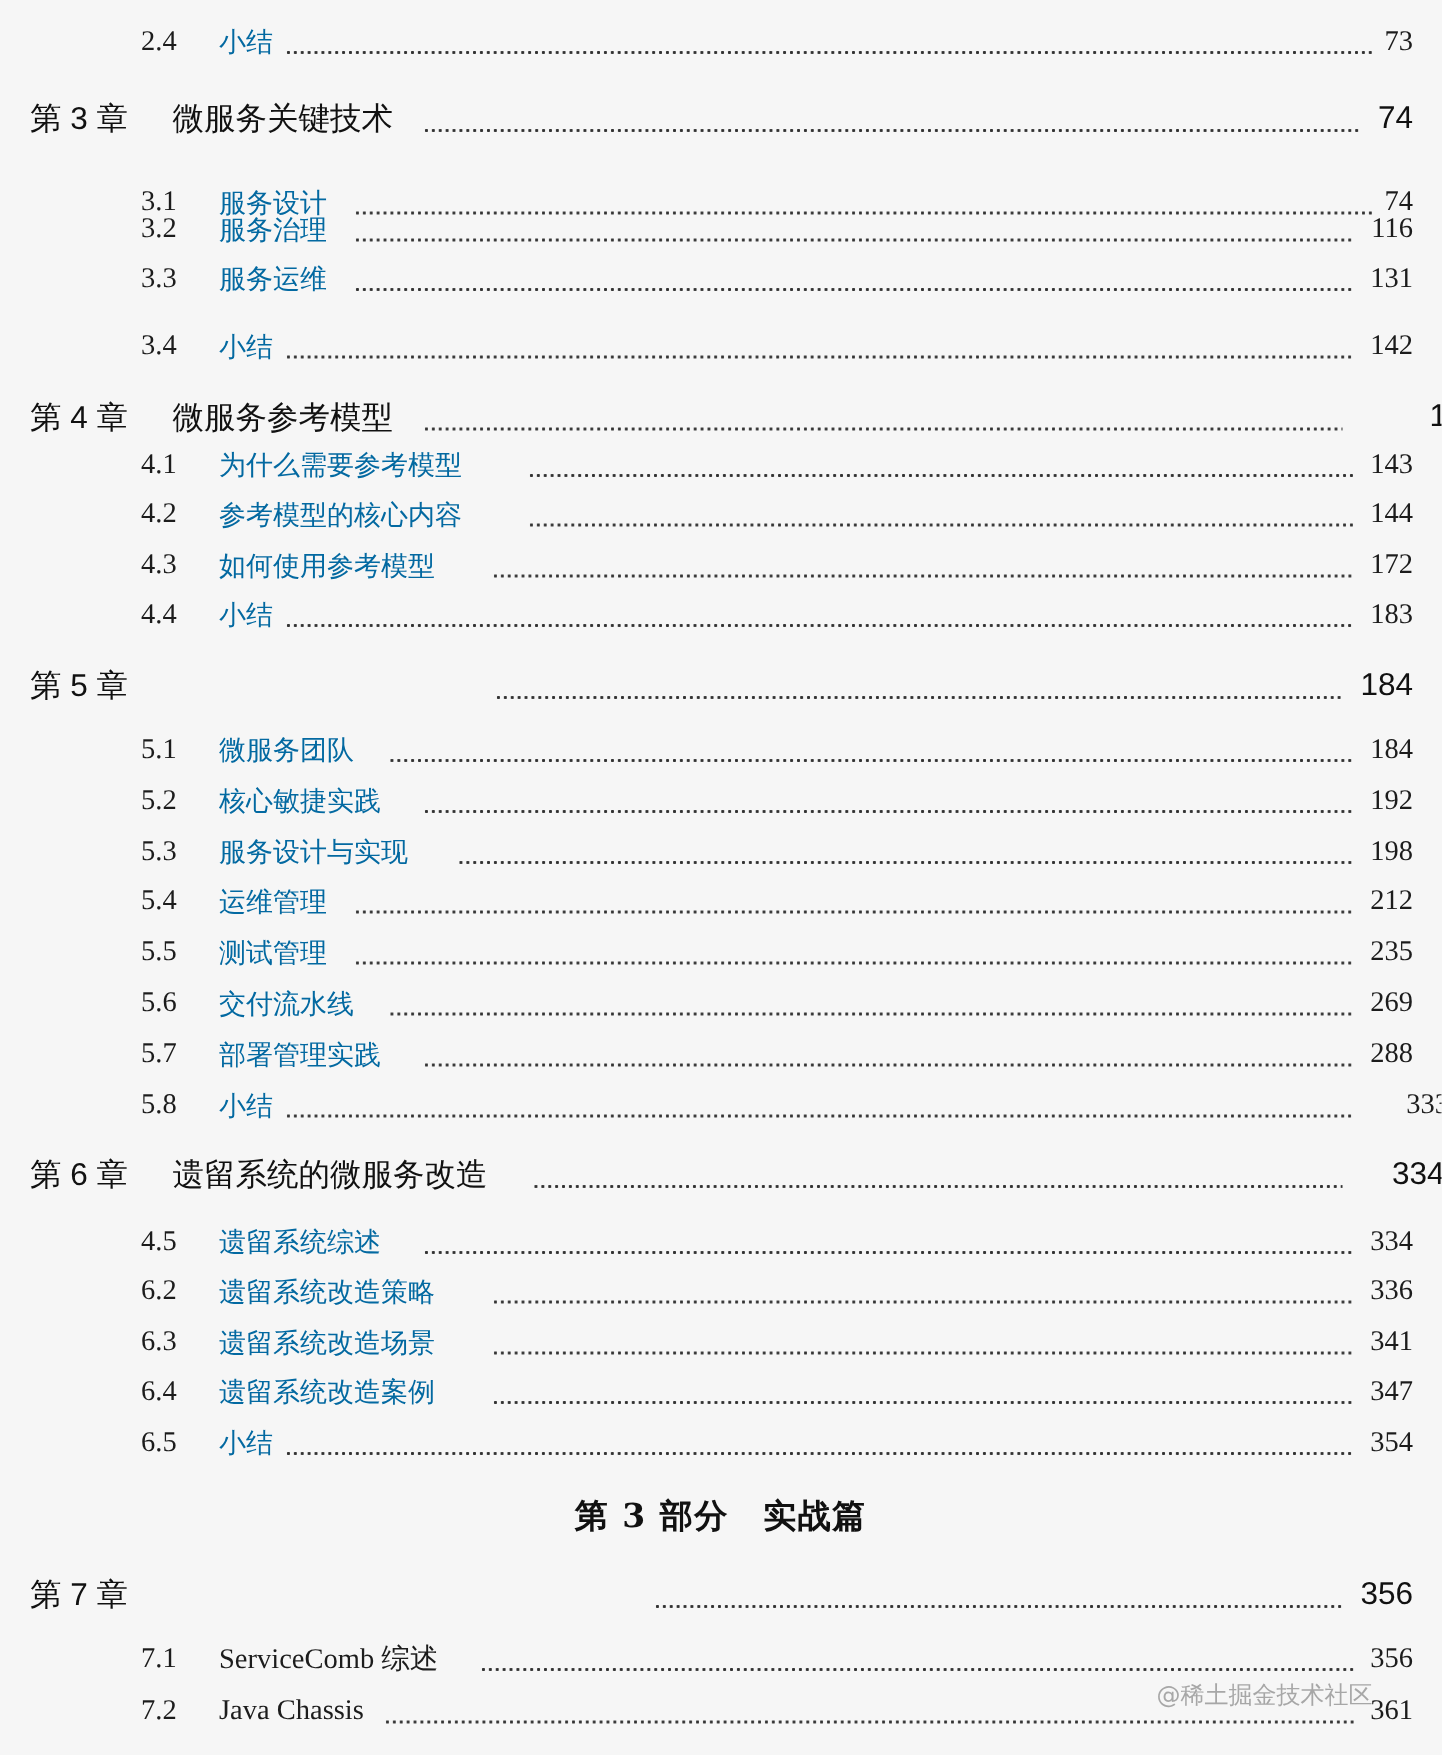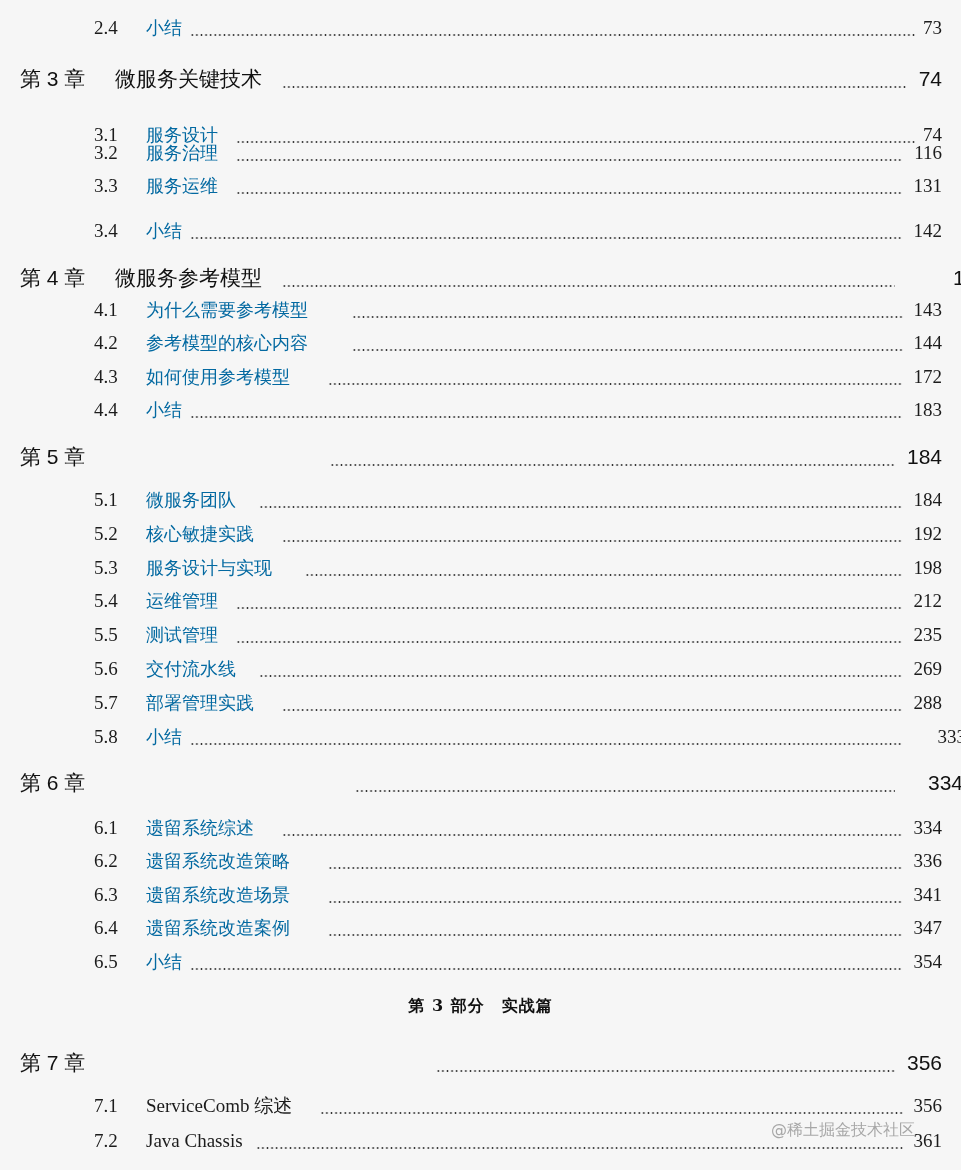--- a/index.html
+++ b/index.html
@@ -80,21 +80,21 @@
       font-weight: normal;
       color: #0369a1;
     }
     .part-heading {
       position: absolute;
       left: 0;
       width: 961px;
       top: 996px;
       text-align: center;
       font-family: "DejaVu Serif", serif;
-      font-size: 16px;
+      font-size: 22px;
       font-weight: bold;
       color: #111;
       letter-spacing: 1px;
     }
     .watermark {
       position: absolute;
       left: 771px;
       top: 1120px;
       font-family: "DejaVu Sans", sans-serif;
       font-size: 16px;
@@ -223,25 +223,26 @@
     <span class="page">288</span>
   </div>
     <div class="row section" style="top: 722px; padding-left: 24px;">
     <span class="num">5.8</span>
     <span class="title cjk">小结</span>
     <span class="leader" style="left: 190px; width: 713px; top: 21px;"></span>
     <span class="page">333</span>
   </div>
     <div class="row chapter" style="top: 768px; padding-left: 21px;">
     <span class="num">第 6 章</span>
+    <span class="title">遗留系统的微服务改造</span>
     <span class="leader" style="left: 355px; width: 540px; top: 22px;"></span>
     <span class="page">334</span>
   </div>
     <div class="row section" style="top: 813px;">
-    <span class="num">6.1</span>
+    <span class="num">4.5</span>
     <span class="title cjk">遗留系统综述</span>
     <span class="leader" style="left: 282px; width: 621px; top: 21px;"></span>
     <span class="page">334</span>
   </div>
     <div class="row section" style="top: 846px;">
     <span class="num">6.2</span>
     <span class="title cjk">遗留系统改造策略</span>
     <span class="leader" style="left: 328px; width: 575px; top: 21px;"></span>
     <span class="page">336</span>
   </div>

